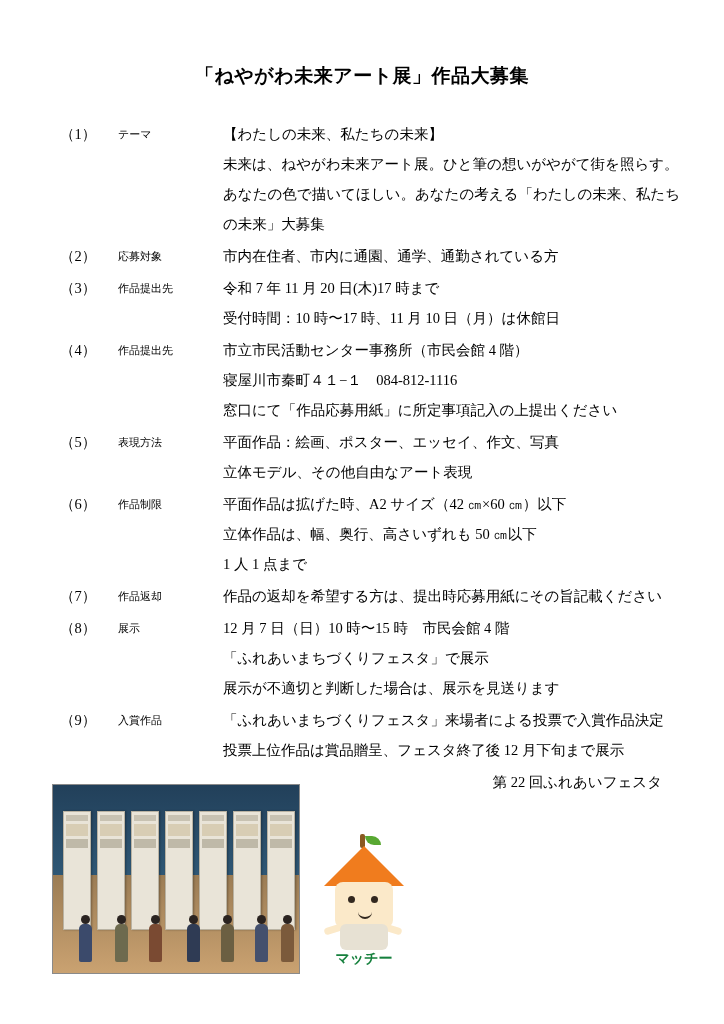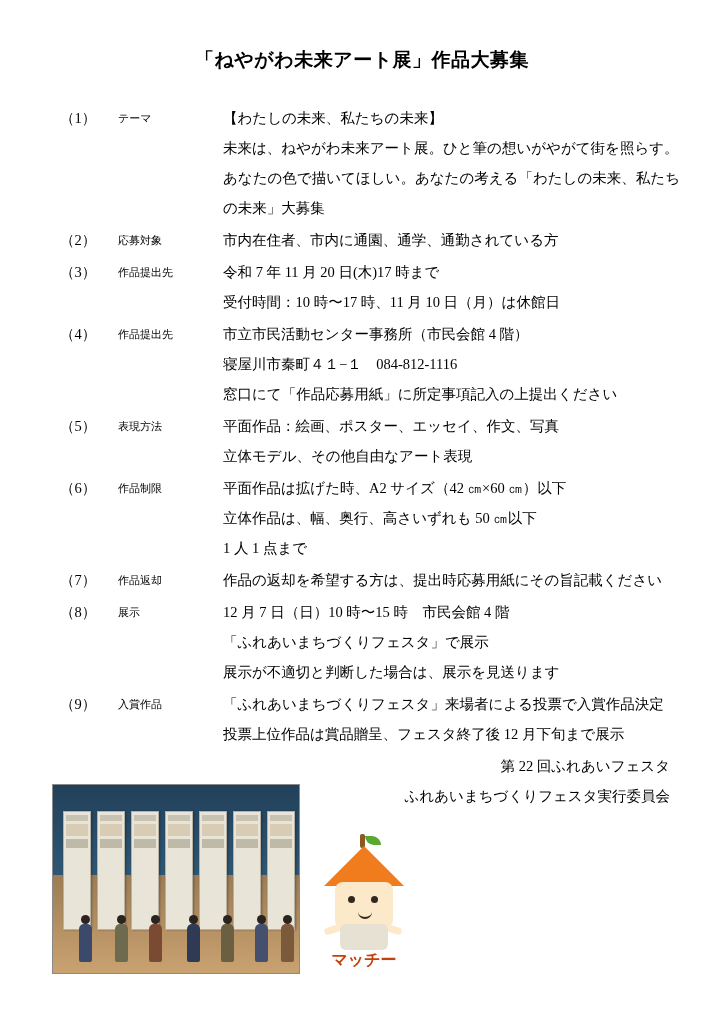--- a/index.html
+++ b/index.html
@@ -13,21 +13,21 @@
     position: relative;
     font-family: "Liberation Serif", "DejaVu Serif", serif;
     color: #000000;
     overflow: hidden;
   }
   .page {
     position: relative;
     width: 724px;
     height: 1024px;
     box-sizing: border-box;
-    padding: 33px 40px 0 40px;
+    padding: 49px 40px 0 40px;
   }
   .doc-title {
     text-align: center;
     font-size: 19px;
     font-weight: bold;
     letter-spacing: 0.5px;
     margin: 14px 0 30px 0;
   }
   .items {
     margin-left: 20px;
@@ -60,21 +60,21 @@
   .line.wrap {
     white-space: normal;
   }
   .right-line {
     text-align: right;
     font-size: 14.5px;
     line-height: 30px;
   }
   .signature {
     margin-top: 2px;
-    margin-right: 14px;
+    margin-right: 22px;
   }
   .media {
     position: absolute;
     left: 0;
     right: 0;
     bottom: 0;
     height: 240px;
   }
   .photo {
     position: absolute;
@@ -194,23 +194,23 @@
     top: 94px;
     width: 18px; height: 7px;
     background: #fbe9c9;
     border-radius: 4px;
   }
   .mascot .arm.l { left: 6px; transform: rotate(-18deg); }
   .mascot .arm.r { left: 66px; transform: rotate(18deg); }
   .mascot .name {
     position: absolute;
     left: 0; right: 0; top: 118px;
-    font-size: 16px;
+    font-size: 14px;
     font-weight: bold;
-    color: #c2410c;
+    color: #15803d;
     font-family: "Liberation Sans", sans-serif;
   }
 </style>
 </head>
 <body>
 
 <div class="page">
 
   <div class="doc-title">「ねやがわ未来アート展」作品大募集</div>
 
@@ -295,21 +295,20 @@
       <div class="body-col">
         <div class="line">「ふれあいまちづくりフェスタ」来場者による投票で入賞作品決定</div>
         <div class="line">投票上位作品は賞品贈呈、フェスタ終了後 12 月下旬まで展示</div>
       </div>
     </div>
 
   </div>
 
   <div class="signature">
     <div class="right-line">第 22 回ふれあいフェスタ</div>
-    <div class="right-line">ふれあいまちづくりフェスタ実行委員会</div>
   </div>
 
   <div class="media">
 
     <div class="photo">
       <div class="backwall"></div>
       <div class="floor"></div>
 
       <div class="panel" style="left:10px;">
           <i></i>

